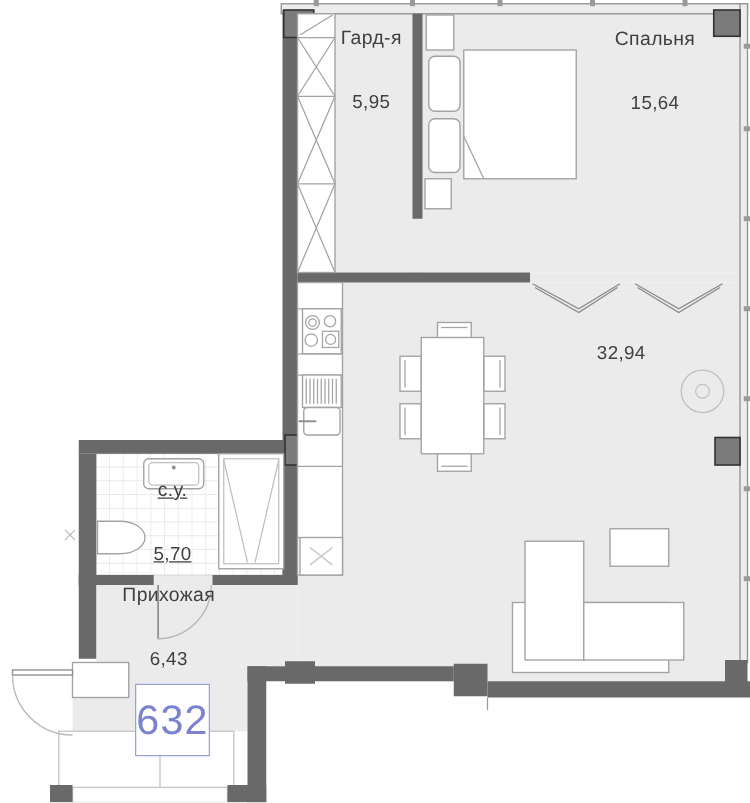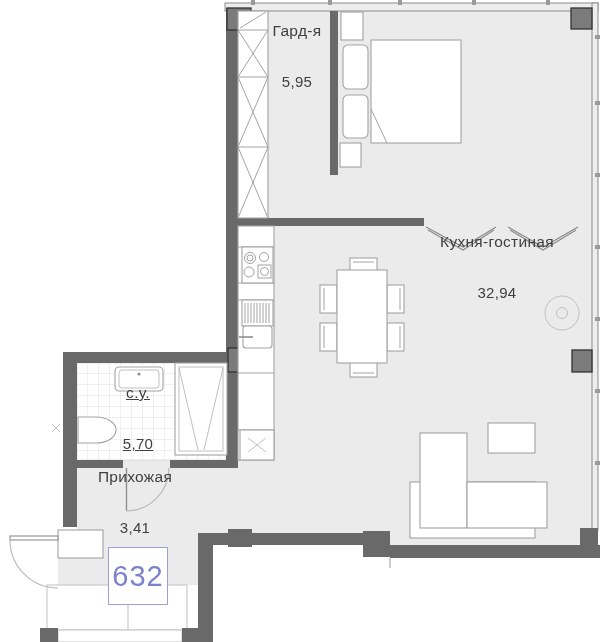--- a/index.html
+++ b/index.html
@@ -25,21 +25,21 @@
   .room-label{
     position:absolute;transform:translate(-50%,-50%);
     text-align:center;color:var(--text);
     font-size:15.5px;line-height:19px;white-space:nowrap;letter-spacing:0.3px;
   }
   .room-label .area{font-size:15px;margin-top:32px;}
   .unit-badge{
     position:absolute;left:108px;top:547px;width:60px;height:58px;
     background:#ffffff;border:1.6px solid var(--badge-border);
     box-sizing:border-box;display:flex;align-items:center;justify-content:center;
-    color:var(--accent);font-size:29px;letter-spacing:1px;
+    color:var(--accent);font-size:33px;letter-spacing:1px;
   }
 </style>
 </head>
 <body>
 
 <div id="stage">
 
 <svg id="plansvg" width="600" height="642" viewBox="0 0 600 642">
 
   <defs>
@@ -222,33 +222,36 @@
     <path class="arc" d="M169,468 A43,43 0 0 1 126,511"></path>
   </g>
 
 </svg>
 
   <div class="room-label" style="left:297px;top:56px;">
     <span style="display:block">Гард-я</span>
     <span class="area" style="display:block">5,95</span>
   </div>
 
+  <div class="room-label" style="left:524px;top:57px;">
+    <span style="display:block">Спальня</span>
+    <span class="area" style="display:block">15,64</span>
+  </div>
 
   <div class="room-label" style="left:497px;top:267px;">
-    <span style="display:block">Кухня-гостиная</span>
     <span class="area" style="display:block">32,94</span>
   </div>
 
   <div class="room-label" style="left:138px;top:418px;text-decoration:underline;">
     <span style="display:block">с.у.</span>
     <span class="area" style="display:block">5,70</span>
   </div>
 
   <div class="room-label" style="left:135px;top:502px;">
     <span style="display:block">Прихожая</span>
-    <span class="area" style="display:block">3,41</span>
+    <span class="area" style="display:block">6,43</span>
   </div>
 
   <div class="unit-badge">
     <span>632</span>
   </div>
 
 </div>
 
 </body></html>

